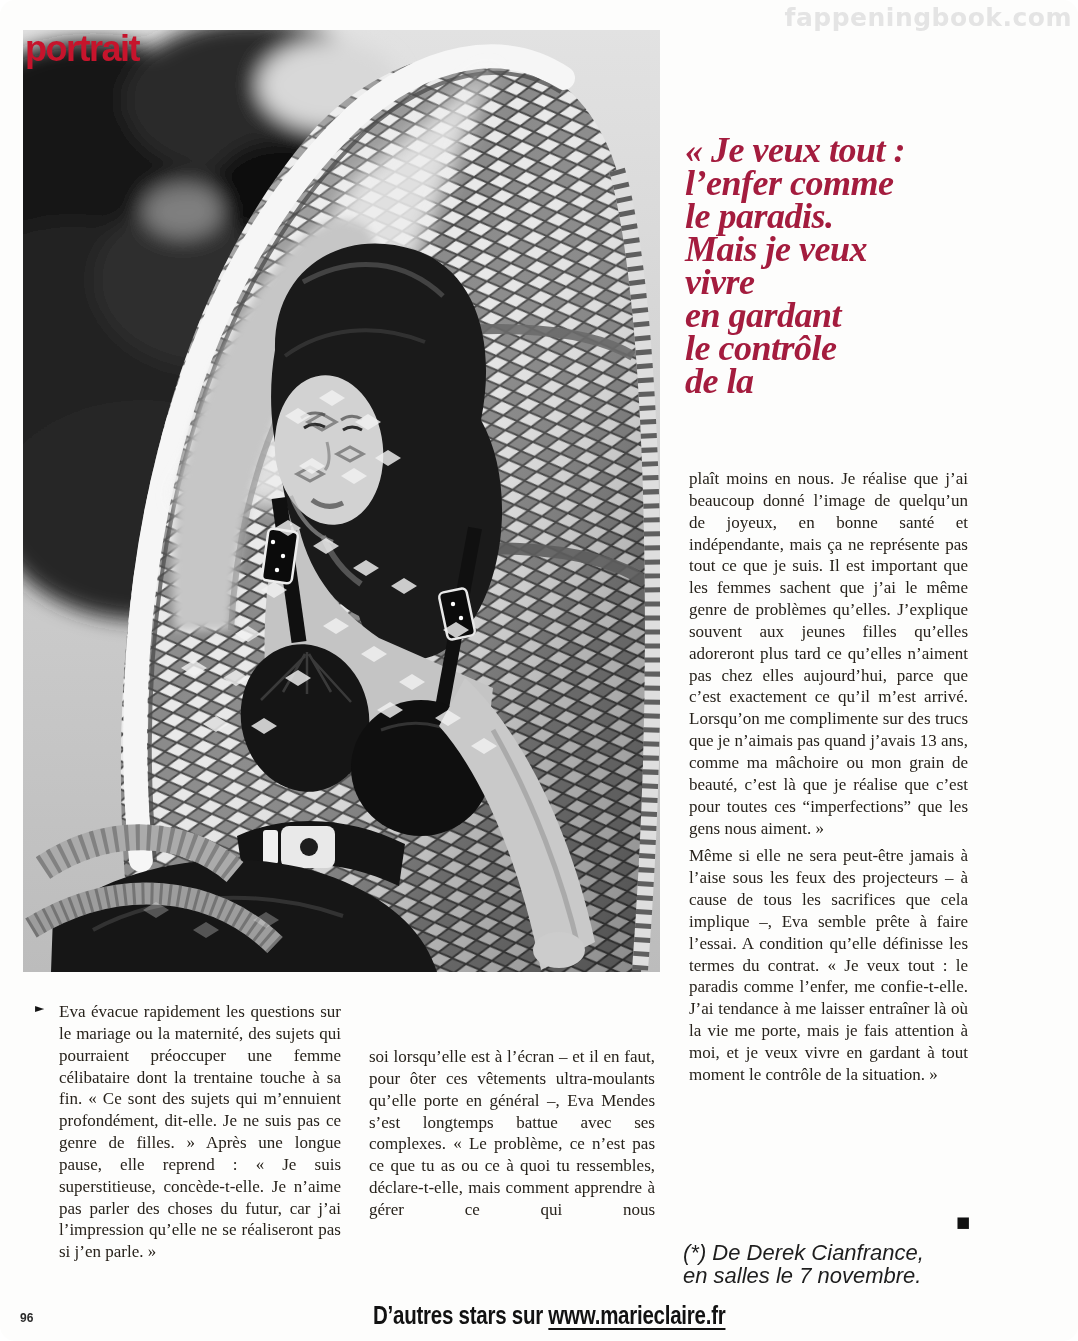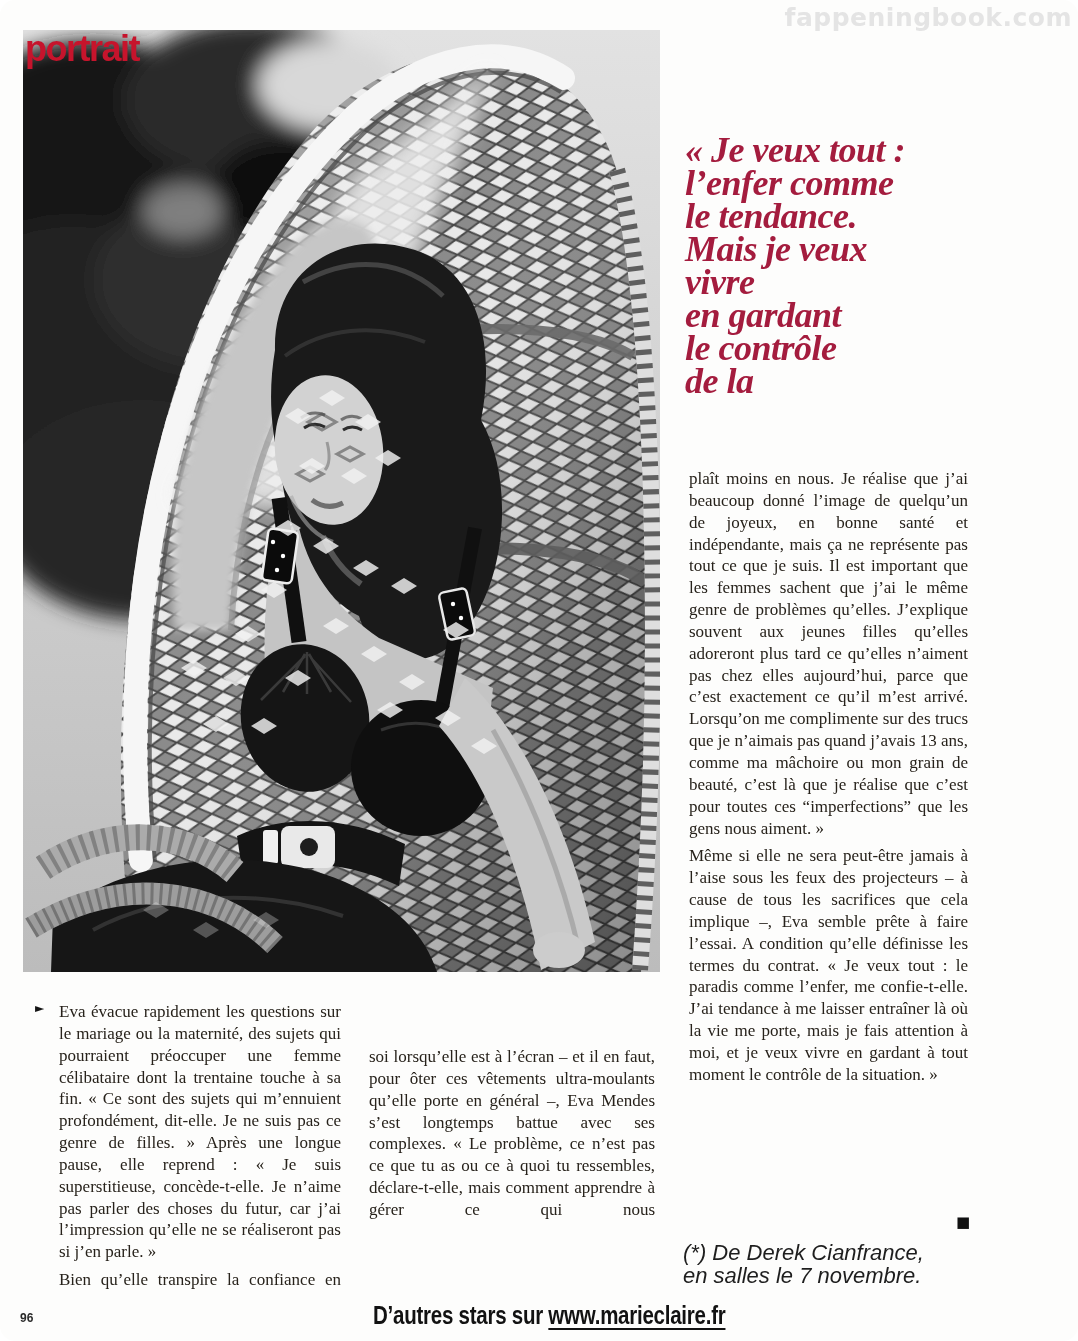--- a/index.html
+++ b/index.html
@@ -208,32 +208,31 @@
           <path d="M 170 900 l 13 -8 13 8 -13 8 Z"></path>
         <path d="M 230 890 l 13 -8 13 8 -13 8 Z"></path>
       </g>
     </svg>
     <div class="section-label">portrait</div>
   </div>
 
   <div class="pull-quote">
     <div class="line">« Je veux tout :</div>
     <div class="line">l’enfer comme</div>
-    <div class="line">le tendance.</div>
+    <div class="line">le paradis.</div>
     <div class="line">Mais je veux</div>
     <div class="line">vivre</div>
     <div class="line">en gardant</div>
     <div class="line">le contrôle</div>
     <div class="line">de la</div>
   </div>
 
   <div class="col col-left">
     <span class="para-marker">►</span>
     <p class="para">Eva évacue rapidement les questions sur le mariage ou la maternité, des sujets qui pourraient préoccuper une femme célibataire dont la trentaine touche à sa fin. « Ce sont des sujets qui m’ennuient profondément, dit-elle. Je ne suis pas ce genre de filles. » Après une longue pause, elle reprend : « Je suis superstitieuse, concède-t-elle. Je n’aime pas parler des choses du futur, car j’ai l’impression qu’elle ne se réaliseront pas si j’en parle. »</p>
-    <p class="para cont">Bien qu’elle transpire la confiance en</p>
   </div>
 
   <div class="col col-mid">
     <p class="cont">soi lorsqu’elle est à l’écran – et il en faut, pour ôter ces vêtements ultra-moulants qu’elle porte en général –, Eva Mendes s’est longtemps battue avec ses complexes. « Le problème, ce n’est pas ce que tu as ou ce à quoi tu ressembles, déclare-t-elle, mais comment apprendre à gérer ce qui nous</p>
   </div>
 
   <div class="col col-right">
     <p>plaît moins en nous. Je réalise que j’ai beaucoup donné l’image de quelqu’un de joyeux, en bonne santé et indépendante, mais ça ne représente pas tout ce que je suis. Il est important que les femmes sachent que j’ai le même genre de problèmes qu’elles. J’explique souvent aux jeunes filles qu’elles adoreront plus tard ce qu’elles n’aiment pas chez elles aujourd’hui, parce que c’est exactement ce qu’il m’est arrivé. Lorsqu’on me complimente sur des trucs que je n’aimais pas quand j’avais 13 ans, comme ma mâchoire ou mon grain de beauté, c’est là que je réalise que c’est pour toutes ces “imperfections” que les gens nous aiment. »</p>
     <p>Même si elle ne sera peut-être jamais à l’aise sous les feux des projecteurs – à cause de tous les sacrifices que cela implique –, Eva semble prête à faire l’essai. A condition qu’elle définisse les termes du contrat. « Je veux tout : le paradis comme l’enfer, me confie-t-elle. J’ai tendance à me laisser entraîner là où la vie me porte, mais je fais attention à moi, et je veux vivre en gardant à tout moment le contrôle de la situation. »</p>
   </div>

